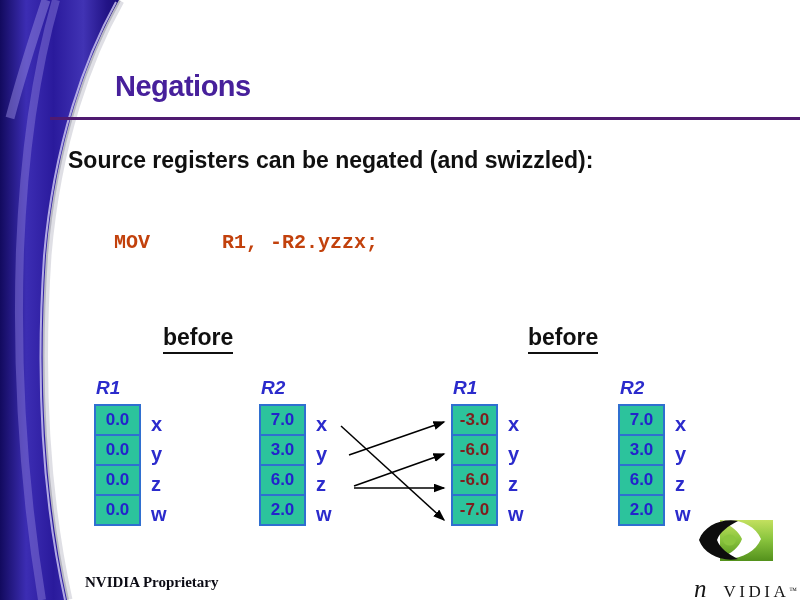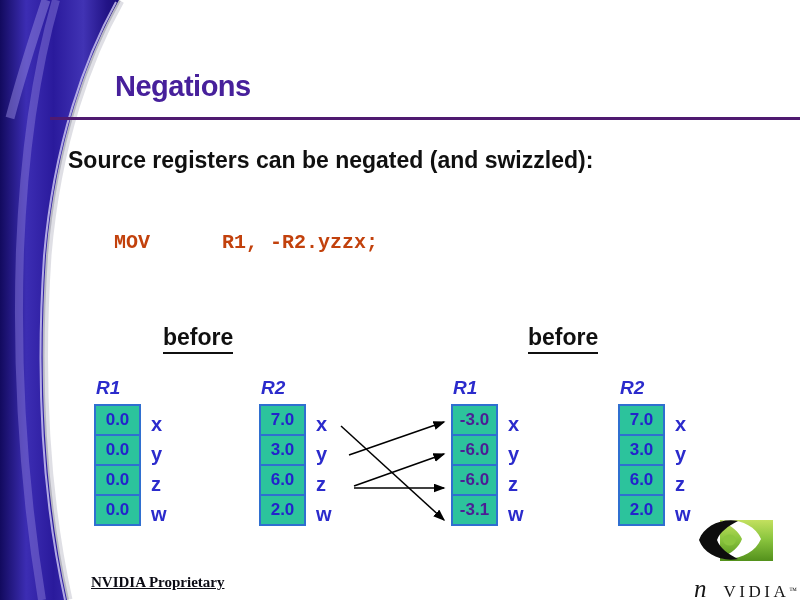--- a/index.html
+++ b/index.html
@@ -48,37 +48,37 @@
     font-size:19px;font-weight:bold;color:#2b2bcc;margin:0 0 6px 2px;height:21px;font-style:italic;
   }
   .reg-row{display:flex;align-items:flex-end;height:32px;}
   .reg-row + .reg-row{margin-top:-2px;}
   .reg-cell{
     box-sizing:border-box;width:47px;height:32px;
     background:#2cc39c;border:2px solid #2f6fd0;
     color:#2323cb;font-size:17px;font-weight:bold;
     text-align:center;line-height:28px;
   }
-  .reg.neg .reg-cell{color:#4c1d95;margin-top:19px;}
+  .reg.neg .reg-cell{color:#7f1d1d;margin-top:19px;}
   .reg-comp{
     margin-left:10px;font-size:20px;font-weight:bold;color:#2b2bcc;
   }
   #reg-r1-before{left:94px;}
   #reg-r2-before{left:259px;}
   #reg-r1-after{left:451px;}
   #reg-r2-after{left:618px;}
 
   
   #swizzle-arrows{left:328px;top:398px;width:132px;height:140px;pointer-events:none;}
 
   
   #footer-text{
-    left:91px;top:574px;
+    left:85px;top:574px;
     font-family:"Liberation Serif", serif;
-    font-size:15px;font-weight:bold;color:#0b0b14;text-decoration:underline;
+    font-size:15px;font-weight:bold;color:#0b0b14;
   }
 
   
   #logo{left:692px;top:510px;width:100px;}
   #logo-text{
     margin-top:4px;padding-left:2px;color:#161616;white-space:nowrap;
     font-family:"Liberation Serif", serif;
   }
   .logo-n{font-style:italic;font-size:25px;line-height:1;}
   .logo-vidia{font-size:17px;letter-spacing:3.5px;margin-left:17px;}
@@ -167,21 +167,21 @@
   </div>
   <div class="reg-row">
     <div class="reg-cell">-6.0</div>
     <div class="reg-comp">y</div>
   </div>
   <div class="reg-row">
     <div class="reg-cell">-6.0</div>
     <div class="reg-comp">z</div>
   </div>
   <div class="reg-row">
-    <div class="reg-cell">-3.1</div>
+    <div class="reg-cell">-7.0</div>
     <div class="reg-comp">w</div>
   </div>
 </div>
 
 <div id="reg-r2-after" class="reg">
   <div class="reg-name">R2</div>
   <div class="reg-row">
     <div class="reg-cell">7.0</div>
     <div class="reg-comp">x</div>
   </div>

